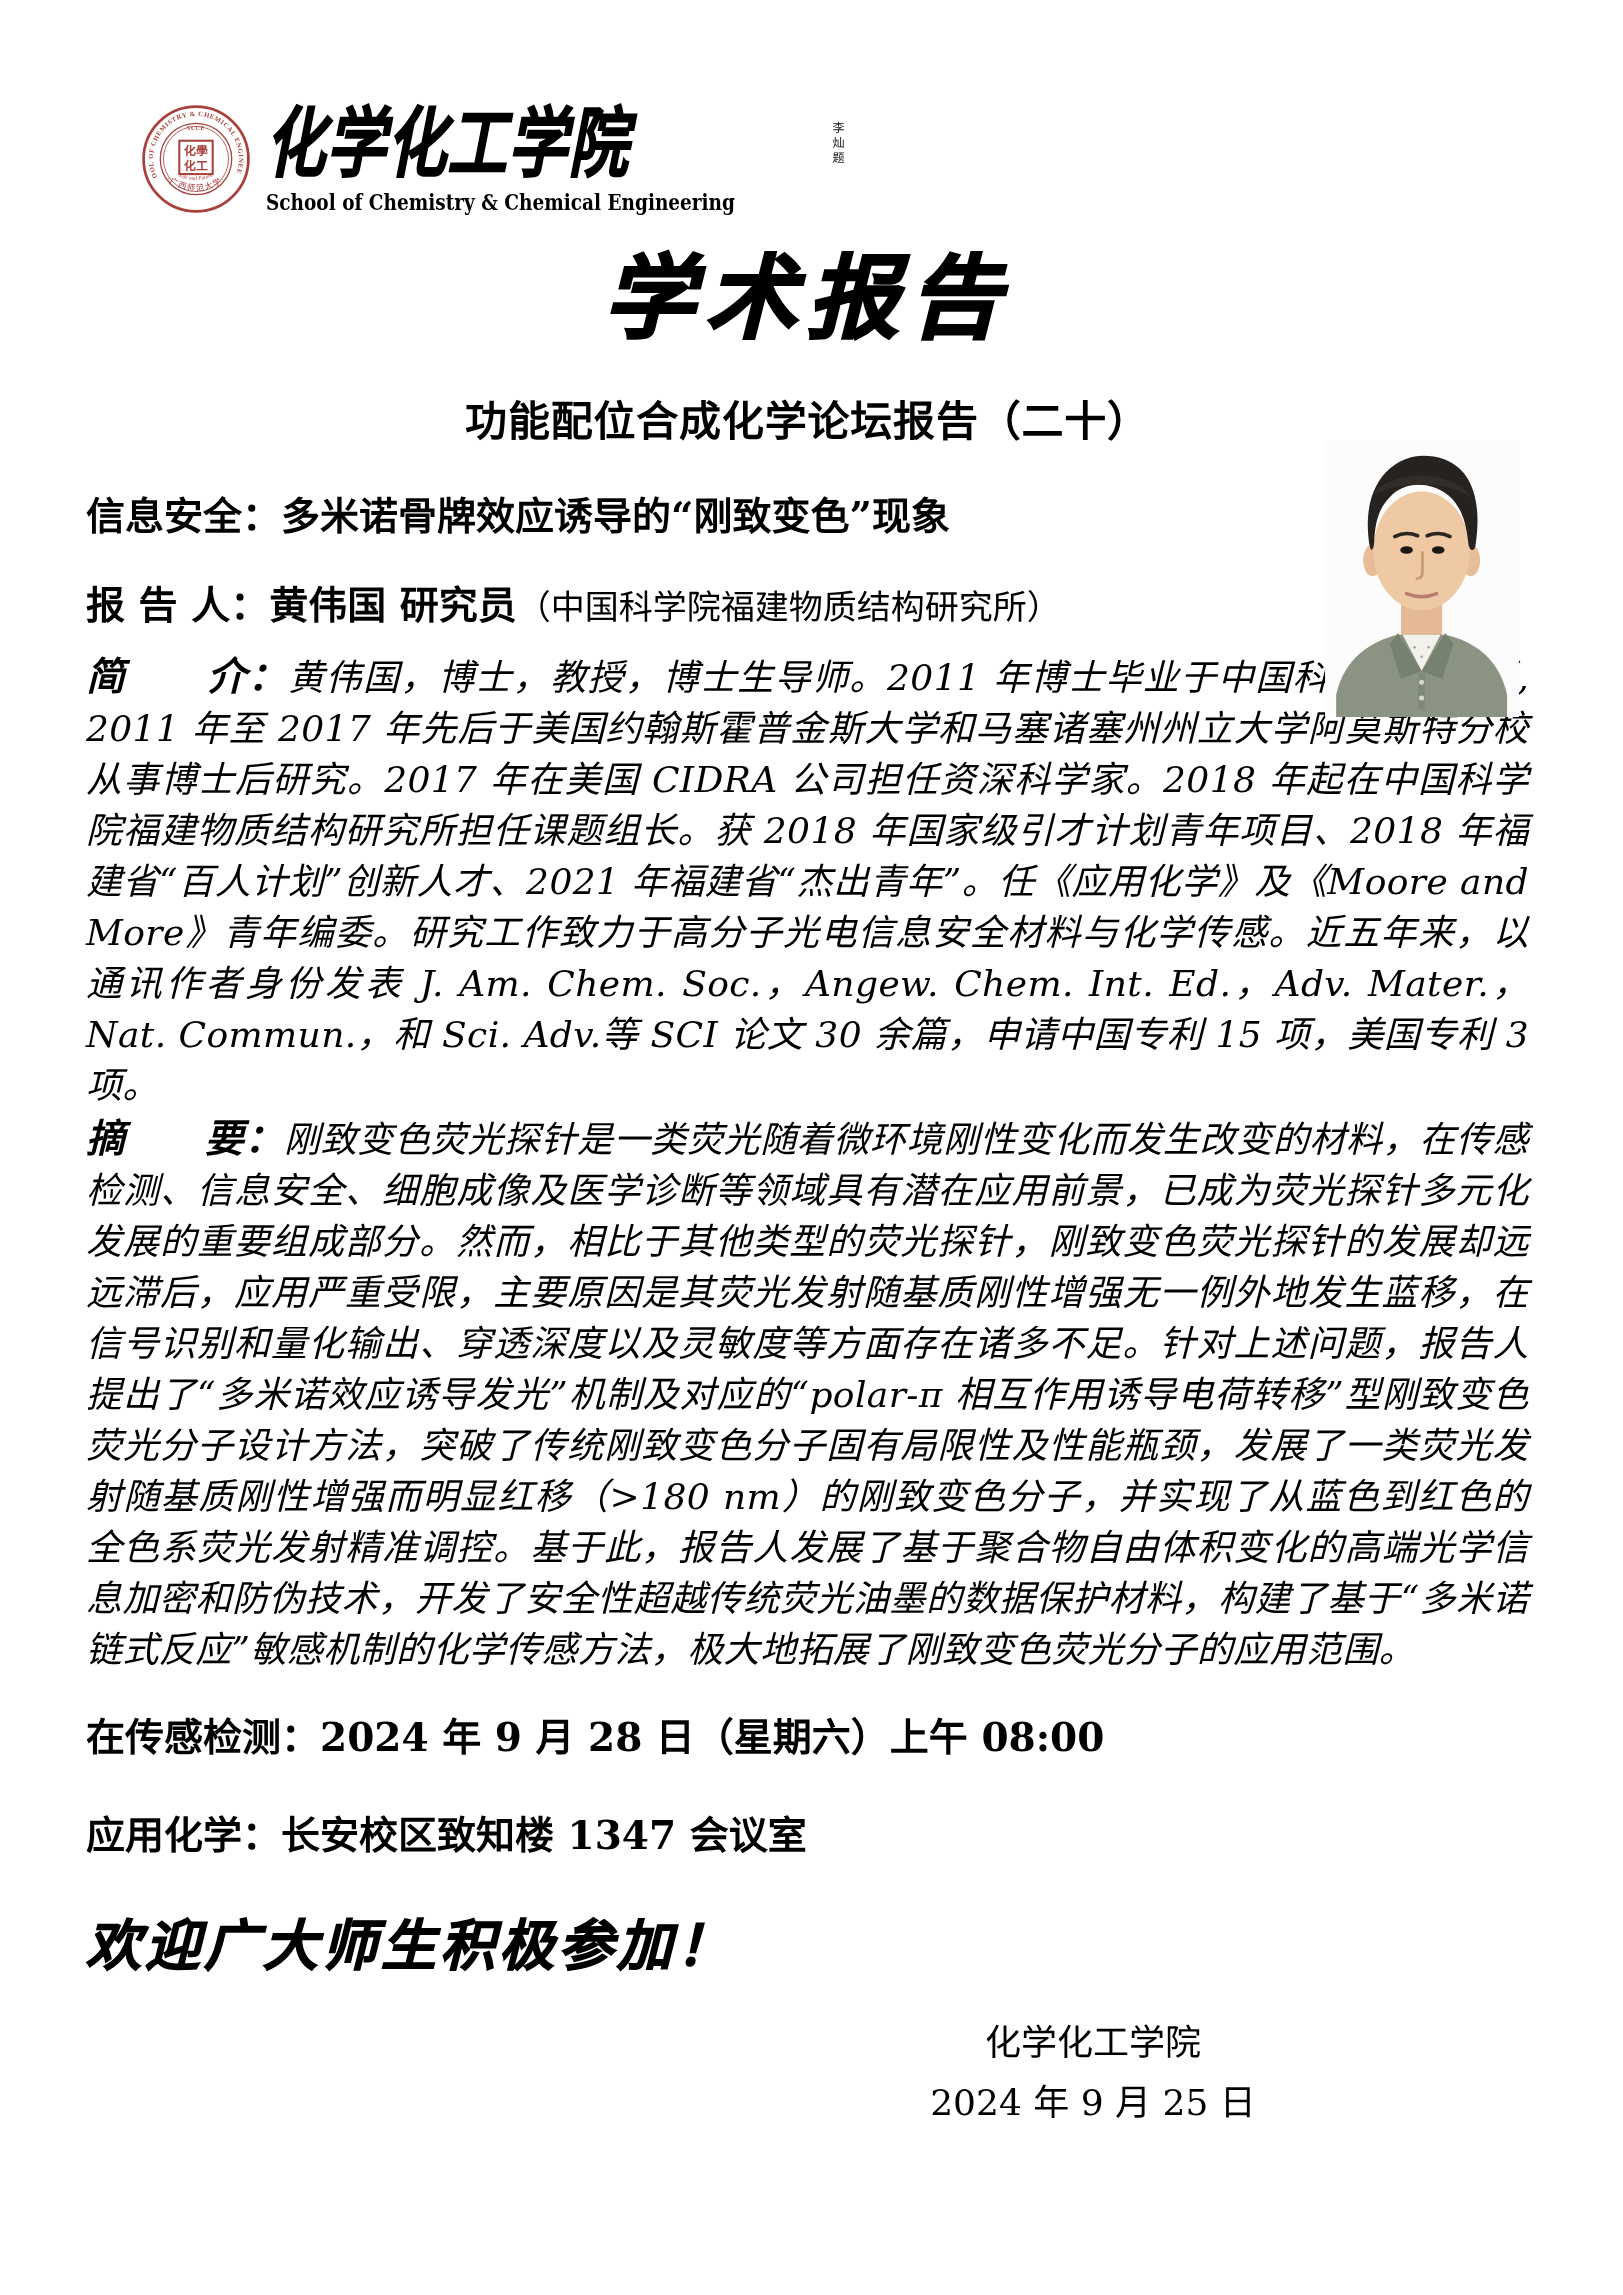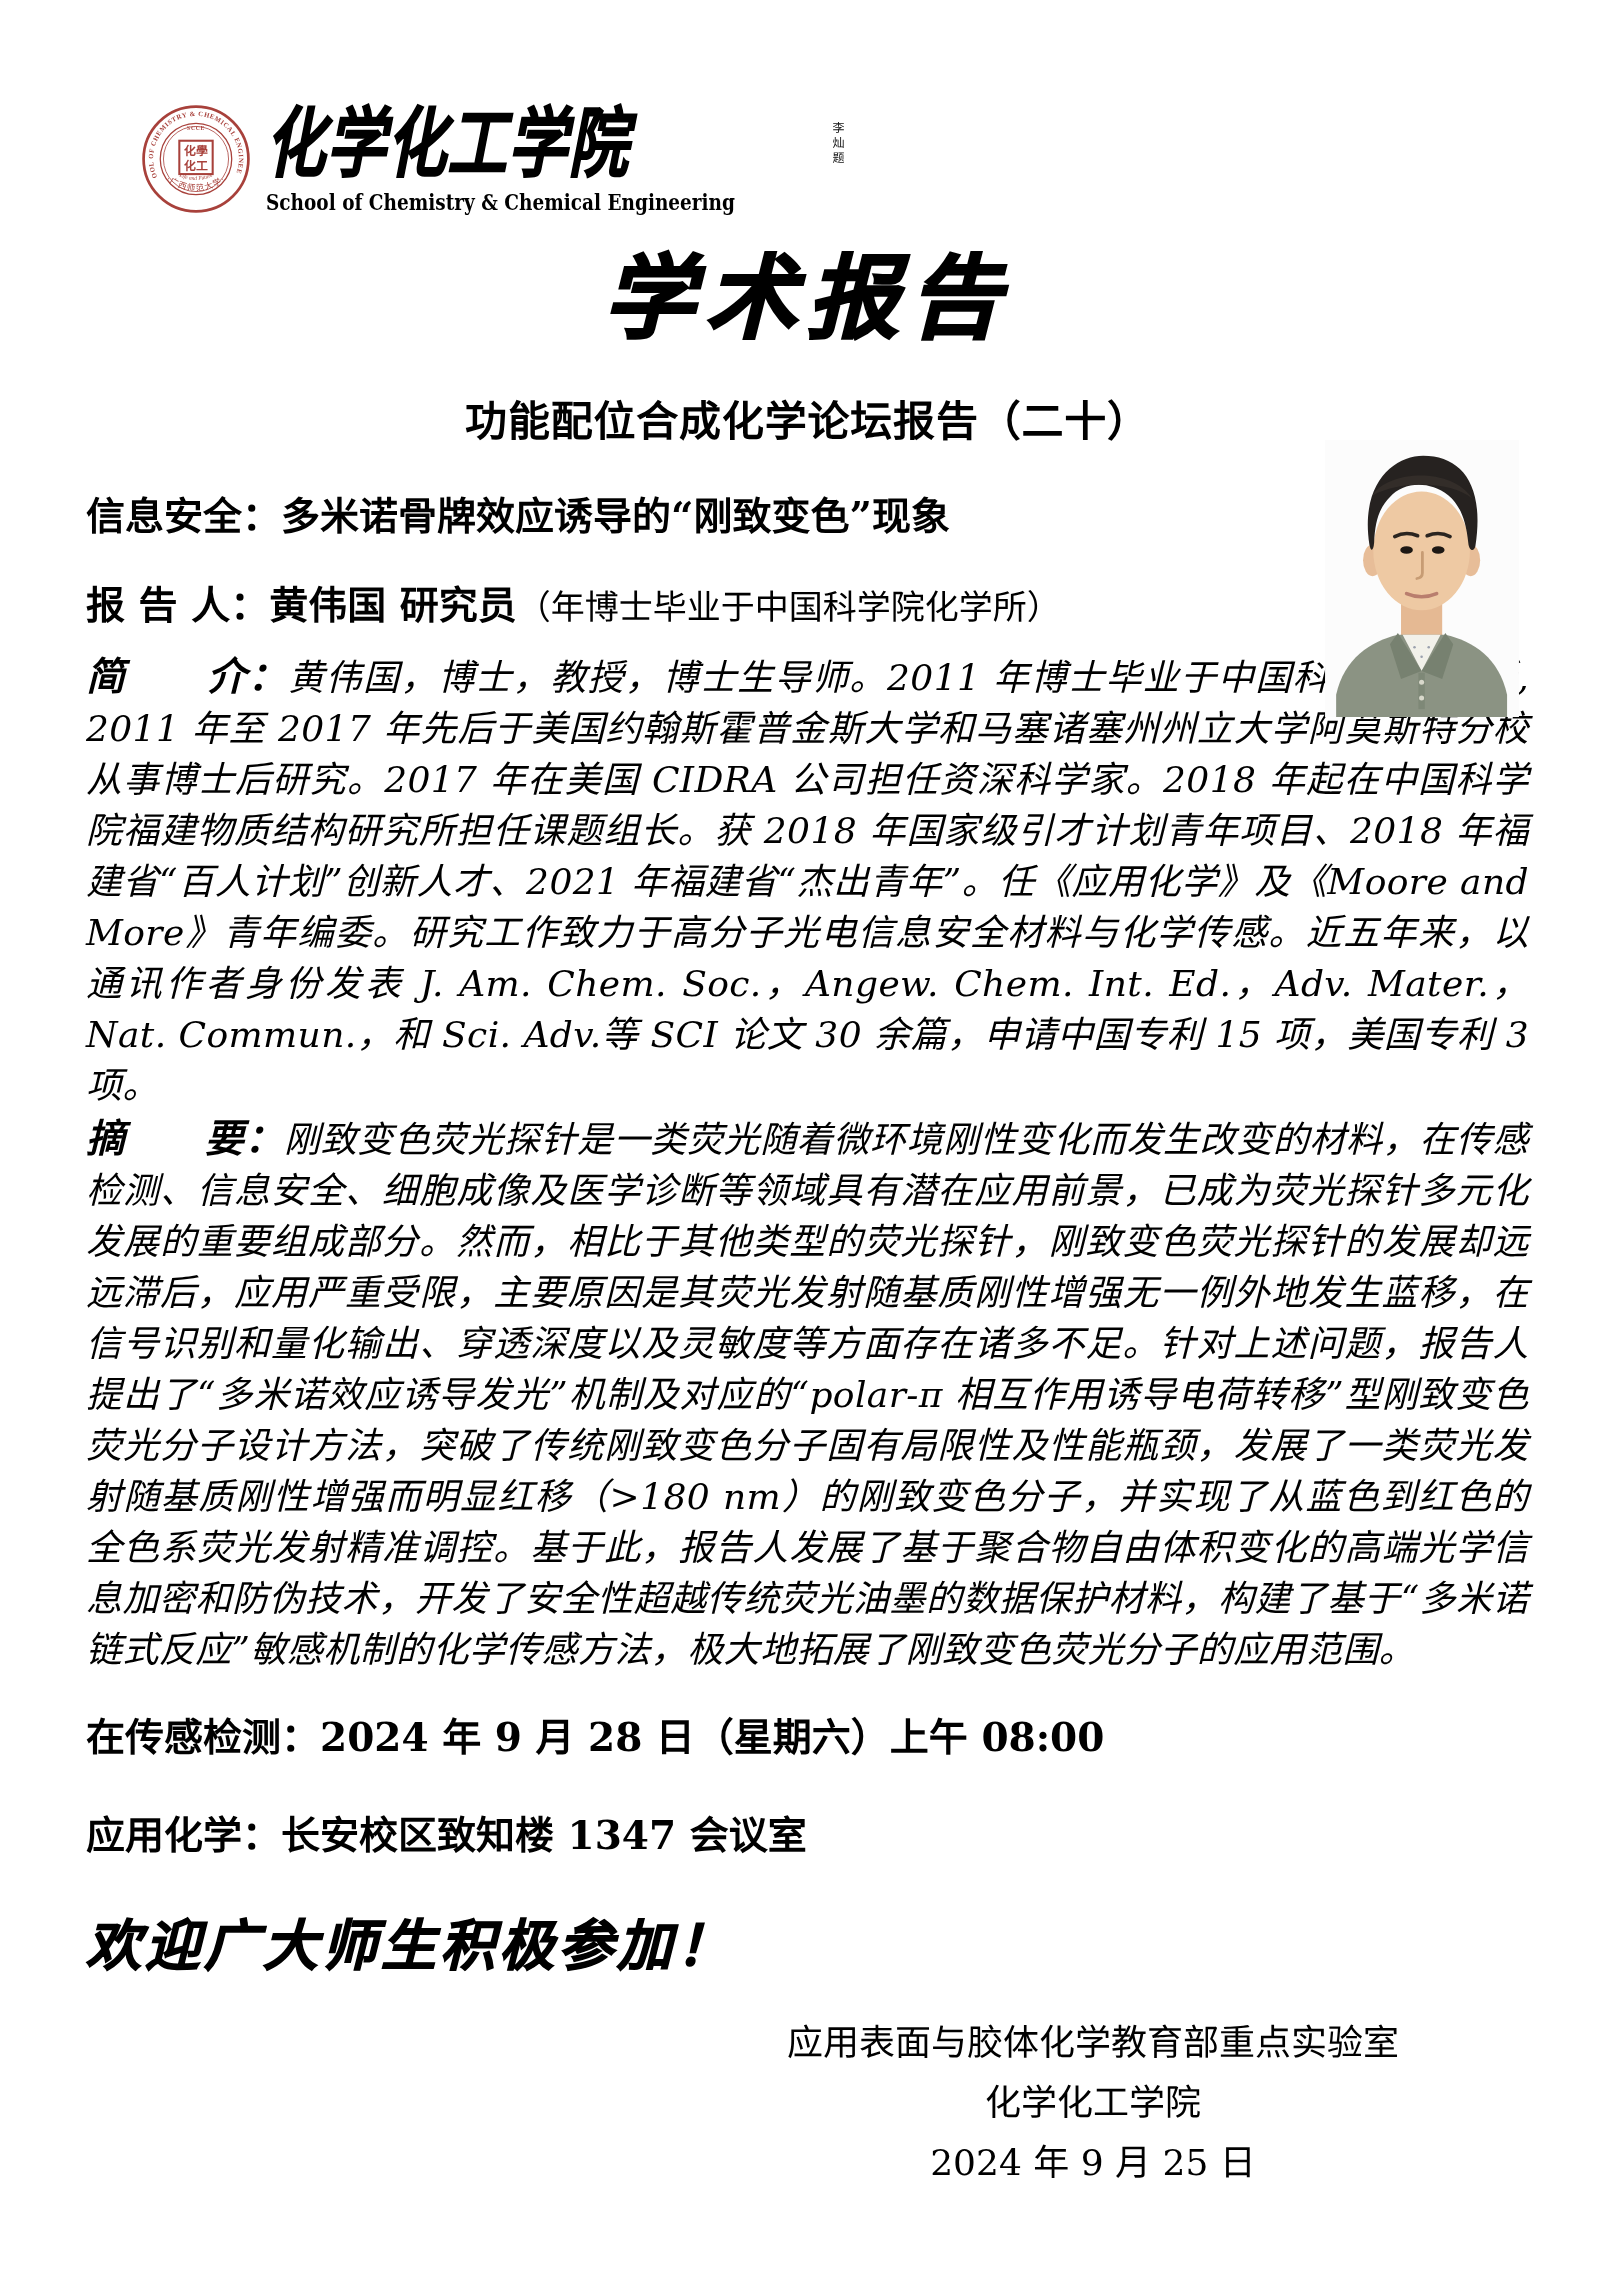--- a/index.html
+++ b/index.html
@@ -151,32 +151,31 @@
     <circle cx="122" cy="306" r="3.2" fill="#d8d8cb"></circle>
     <circle cx="122" cy="326" r="3.2" fill="#d8d8cb"></circle>
   </svg>
 
   <div class="main-title">学术报告</div>
 
   <div class="forum-title">功能配位合成化学论坛报告（二十）</div>
 
   <p class="field topic"><span>信息安全：</span><span>多米诺骨牌效应诱导的“刚致变色”现象</span></p>
 
-  <p class="field speaker"><span>报 告 人：</span><span>黄伟国 研究员</span><span class="affiliation">（年博士毕业于中国科学院化学所）</span></p>
+  <p class="field speaker"><span>报 告 人：</span><span>黄伟国 研究员</span><span class="affiliation">（中国科学院福建物质结构研究所）</span></p>
 
   <p class="para bio"><span class="plabel">简　　介：</span><span>黄伟国，博士，教授，博士生导师。2011 年博士毕业于中国科学院化学所, 2011 年至 2017 年先后于美国约翰斯霍普金斯大学和马塞诸塞州州立大学阿莫斯特分校从事博士后研究。2017 年在美国 CIDRA 公司担任资深科学家。2018 年起在中国科学院福建物质结构研究所担任课题组长。获 2018 年国家级引才计划青年项目、2018 年福建省“百人计划”创新人才、2021 年福建省“杰出青年”。任《应用化学》及《Moore and More》青年编委。研究工作致力于高分子光电信息安全材料与化学传感。近五年来，以通讯作者身份发表 J. Am. Chem. Soc.，Angew. Chem. Int. Ed.，Adv. Mater.，Nat. Commun.，和 Sci. Adv.等 SCI 论文 30 余篇，申请中国专利 15 项，美国专利 3 项。</span></p>
 
   <p class="para abstract"><span class="plabel">摘　　要：</span><span>刚致变色荧光探针是一类荧光随着微环境刚性变化而发生改变的材料，在传感检测、信息安全、细胞成像及医学诊断等领域具有潜在应用前景，已成为荧光探针多元化发展的重要组成部分。然而，相比于其他类型的荧光探针，刚致变色荧光探针的发展却远远滞后，应用严重受限，主要原因是其荧光发射随基质刚性增强无一例外地发生蓝移，在信号识别和量化输出、穿透深度以及灵敏度等方面存在诸多不足。针对上述问题，报告人提出了“多米诺效应诱导发光”机制及对应的“polar-π 相互作用诱导电荷转移”型刚致变色荧光分子设计方法，突破了传统刚致变色分子固有局限性及性能瓶颈，发展了一类荧光发射随基质刚性增强而明显红移（&gt;180 nm）的刚致变色分子，并实现了从蓝色到红色的全色系荧光发射精准调控。基于此，报告人发展了基于聚合物自由体积变化的高端光学信息加密和防伪技术，开发了安全性超越传统荧光油墨的数据保护材料，构建了基于“多米诺链式反应”敏感机制的化学传感方法，极大地拓展了刚致变色荧光分子的应用范围。</span></p>
 
   <p class="field time"><span>在传感检测：</span><span>2024 年 9 月 28 日（星期六）上午 08:00</span></p>
 
   <p class="field venue"><span>应用化学：</span><span>长安校区致知楼 1347 会议室</span></p>
 
   <div class="welcome">欢迎广大师生积极参加！</div>
 
   <div class="footer-block">
-    <div>应用表面与胶体化学教育部重点实验室</div>
     <div>化学化工学院</div>
     <div>2024 年 9 月 25 日</div>
   </div>
 
 </div>
 
 
 </body></html>

